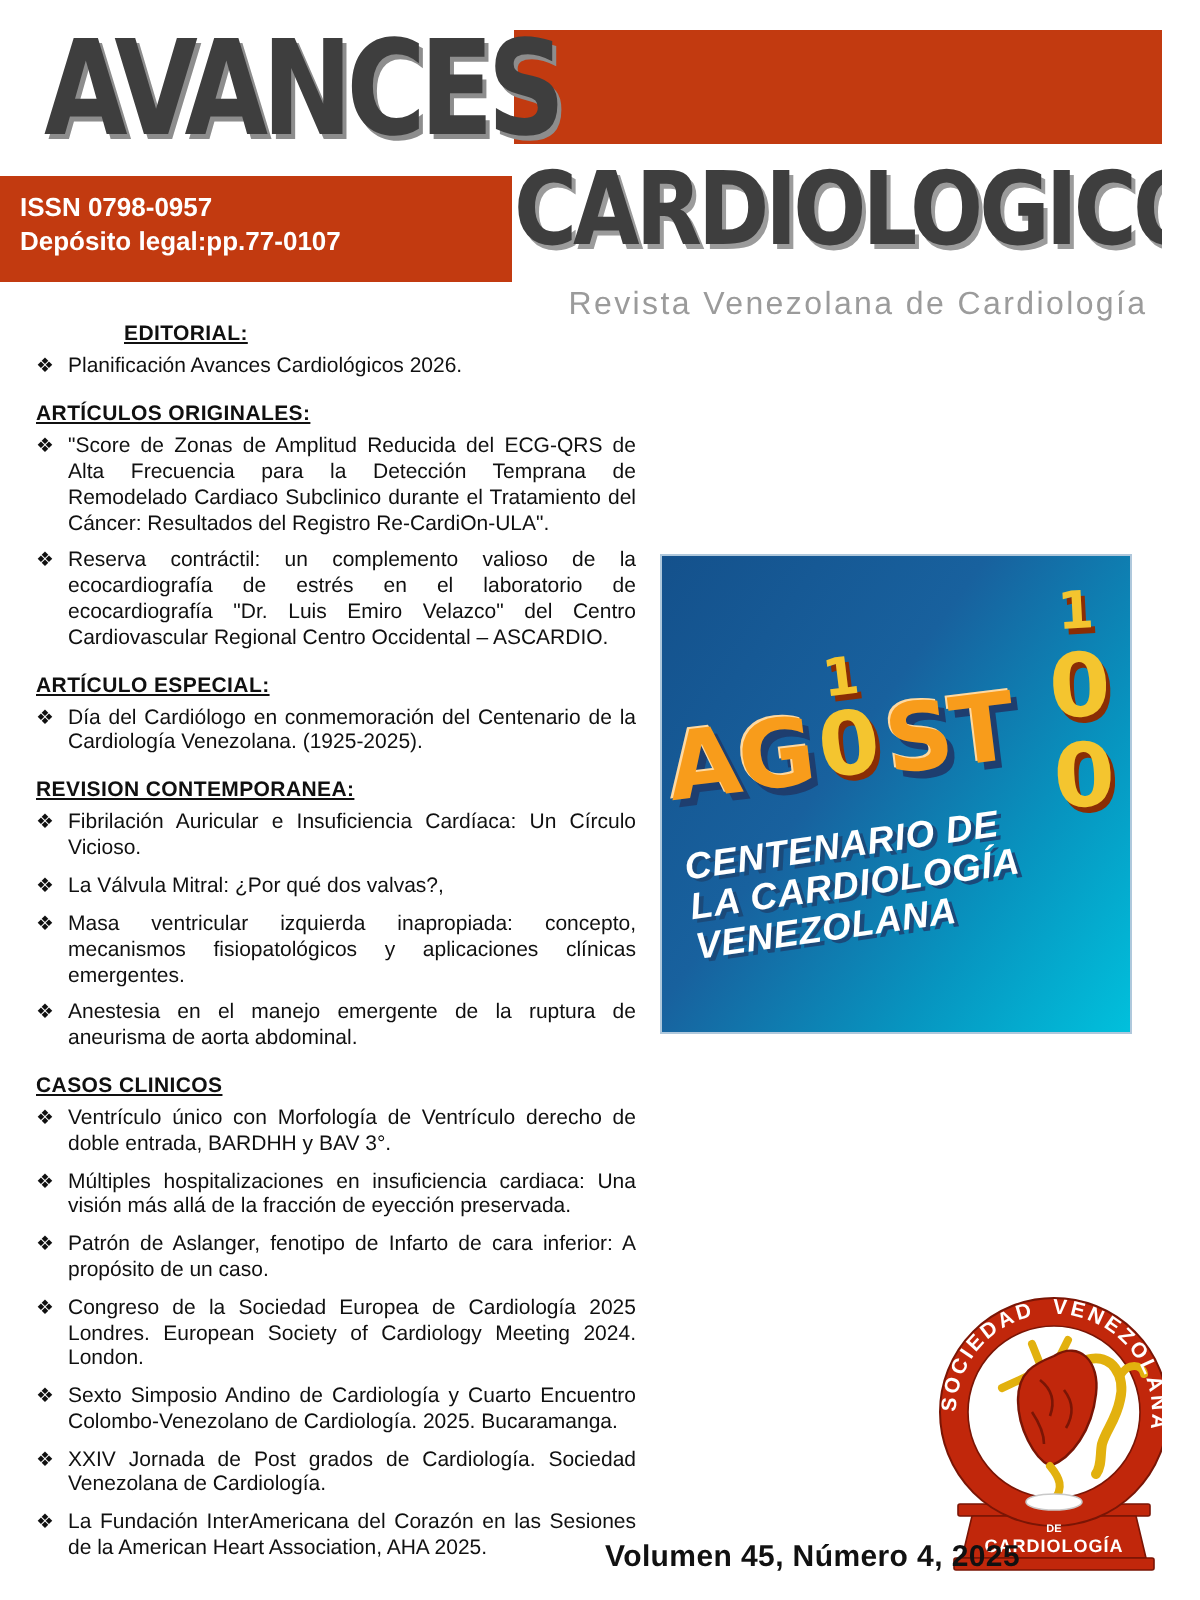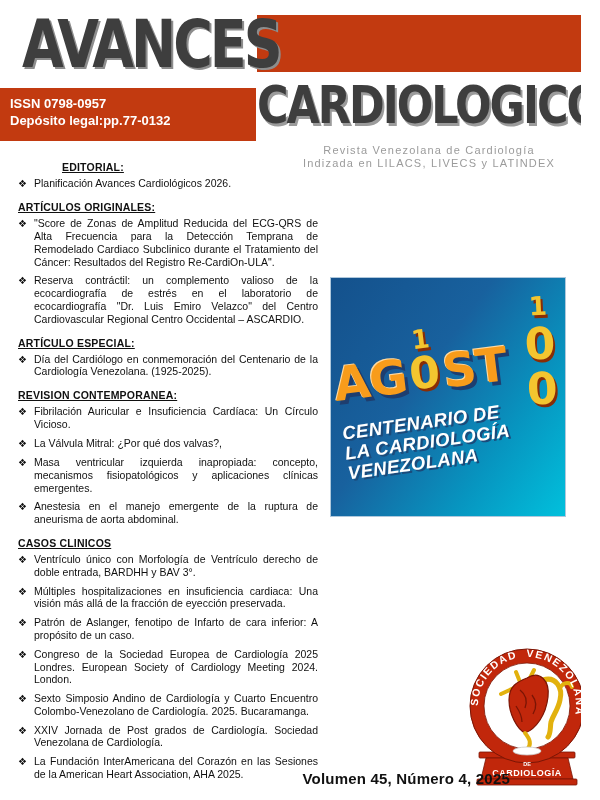--- a/index.html
+++ b/index.html
@@ -22,21 +22,21 @@
     padding:8px 0 12px 10px; box-sizing:border-box;
   }
   .cardiologicos {
     position:absolute; left:257px; top:76px; z-index:2;
     font-family:"DejaVu Sans", sans-serif; font-weight:800; font-size:43px; letter-spacing:-2px;
     color:#3E3E3E; transform:scaleY(1.18); transform-origin:left top;
     text-shadow:2px 2px 0 #9b9b9b; white-space:nowrap;
   }
   .subtitle {
     position:absolute; left:258px; top:144px; width:342px; text-align:center;
-    color:#9B9B9B; font-size:11px; letter-spacing:1.2px; line-height:1.18;
+    color:#9B9B9B; font-size:16px; letter-spacing:1.2px; line-height:1.18;
   }
 
   
   .toc { position:absolute; left:18px; top:160px; width:300px; color:#101010; }
   .toc h3 {
     font-size:10.5px; font-weight:bold; margin:11px 0 4px;
     text-decoration:underline; letter-spacing:0.2px;
   }
   .toc h3.first { margin-top:1px;padding-left:44px; }
   .toc h3.gap-lg { margin-top:22px; }
@@ -87,26 +87,25 @@
 </style>
 </head>
 <body>
 
 <div class="page">
 
   <div class="top-red"></div>
   <div class="avances">AVANCES</div>
   <div class="left-red">
     <div>ISSN 0798-0957</div>
-    <div>Depósito legal:pp.77-0132</div>
+    <div>Depósito legal:pp.77-0107</div>
   </div>
   <div class="cardiologicos">CARDIOLOGICOS</div>
   <div class="subtitle">
     <div>Revista Venezolana de Cardiología</div>
-    <div>Indizada en LILACS, LIVECS y LATINDEX</div>
   </div>
 
   <div class="toc">
 
     <h3 class="first">EDITORIAL:</h3>
     <div class="item">
       <span class="bullet">❖</span>
       <div class="item-text">Planificación Avances Cardiológicos 2026.</div>
     </div>
 

